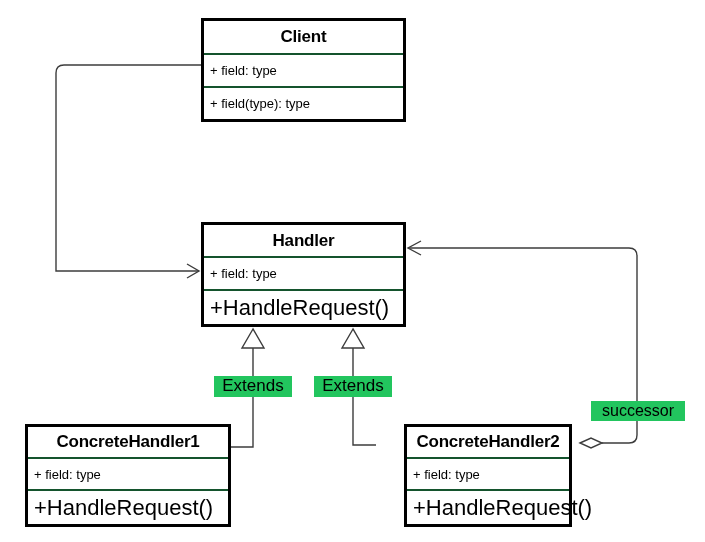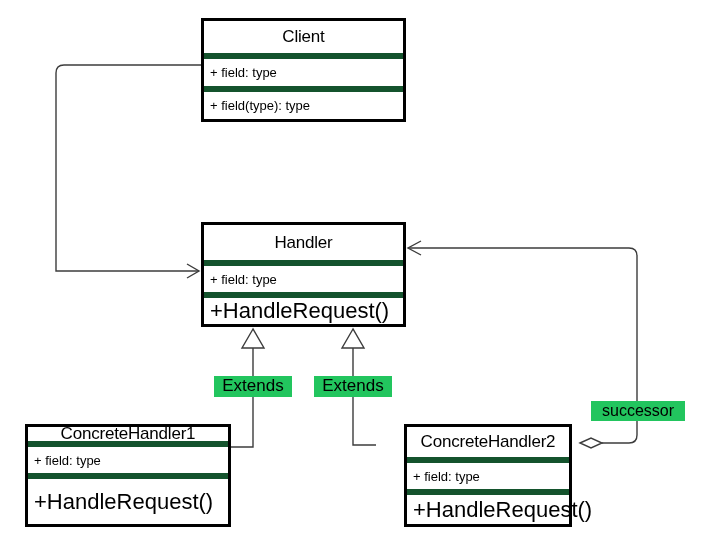--- a/index.html
+++ b/index.html
@@ -15,26 +15,26 @@
 
   .uml-class{
     position:absolute;
     background:#ffffff;
     border:3px solid #000000;
     box-sizing:border-box;
     display:flex;flex-direction:column;
   }
   .uml-title{
     display:flex;align-items:center;justify-content:center;
-    font-weight:normal;font-size:17px;letter-spacing:-0.2px;
+    font-weight:bold;font-size:17px;letter-spacing:-0.2px;
     box-sizing:border-box;
   }
   .uml-row{
     display:flex;align-items:center;
-    border-top:6px solid #14532d;
+    border-top:2px solid #14532d;
     padding-left:6px;
     box-sizing:border-box;
   }
   .uml-attr{font-size:13px;}
   .uml-method{font-size:22px;flex:1;}
   .uml-method.small{font-size:13px;}
 
   .edge-label{
     position:absolute;
     background:#22c55e;
@@ -43,24 +43,24 @@
     line-height:1.1;
     padding:1px 0;
   }
   .edge-label.successor{font-size:16px;}
 
   
   #class-client {left:201px;top:18px; width:205px;height:104px;}
   #class-client  .uml-title{height:32px;}
   #class-client  .uml-row.attr-row{height:33px;}
   #class-handler{left:201px;top:222px;width:205px;height:105px;}
-  #class-handler .uml-title{height:37px;}
+  #class-handler .uml-title{height:31px;}
   #class-handler .uml-row.attr-row{height:33px;}
   #class-ch1{left:25px; top:424px;width:206px;height:103px;}
-  #class-ch1 .uml-title{height:14px;}
+  #class-ch1 .uml-title{height:30px;}
   #class-ch1 .uml-row.attr-row{height:32px;}
   #class-ch2{left:376px;top:424px;width:168px;height:103px;margin-left:28px;}
   #class-ch2 .uml-title{height:30px;}
   #class-ch2 .uml-row.attr-row{height:32px;}
 
   #label-extends-left {left:214px;top:376px;width:78px;}
   #label-extends-right{left:314px;top:376px;width:78px;}
   #label-successor    {left:591px;top:401px;width:94px;}
 
   .wire{stroke:#3c3c3c;stroke-width:1.4;fill:none;}

